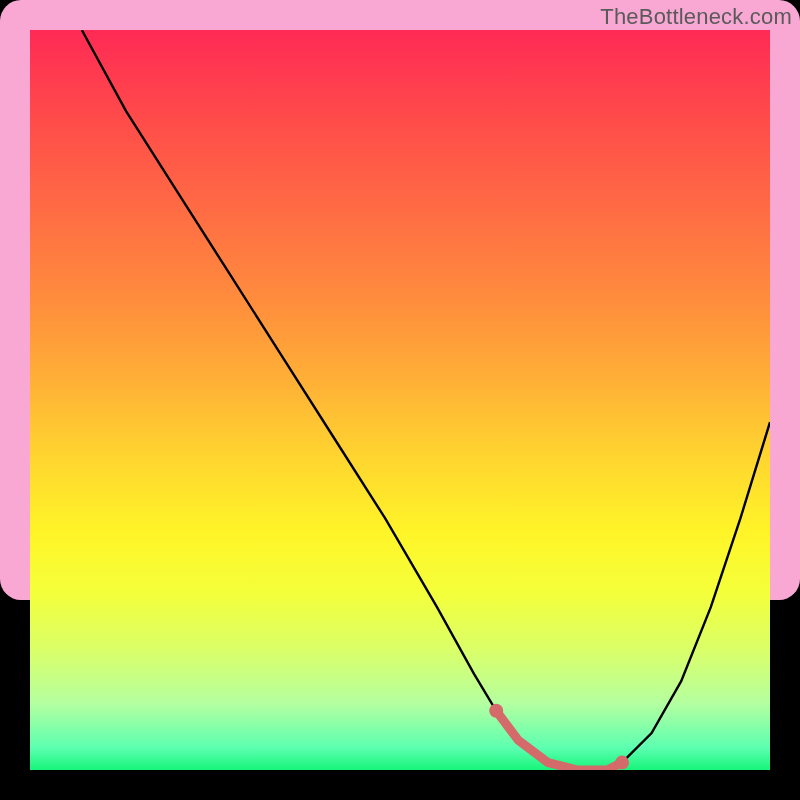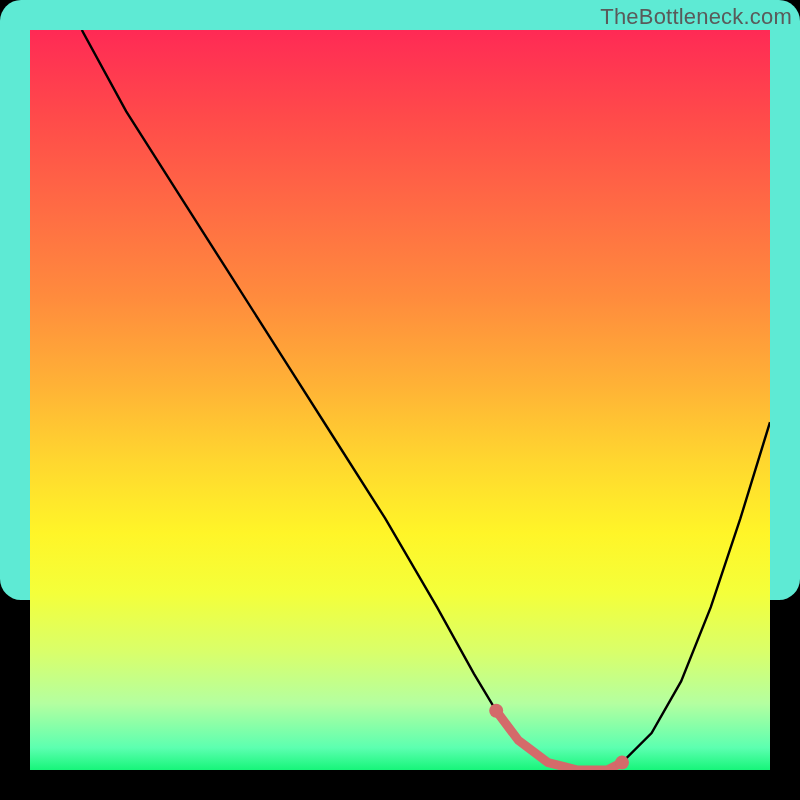--- a/index.html
+++ b/index.html
@@ -7,21 +7,21 @@
     padding: 0;
     width: 800px;
     height: 800px;
     background: #000;
     overflow: hidden;
   }
   .canvas {
     position: relative;
     width: 800px;
     height: 600px;
-    background: #5eead4;
+    background: #f9a8d4;
     border-radius: 21px;
   }
   .plot-area {
     position: absolute;
     left: 30px;
     top: 30px;
     width: 740px;
     height: 740px;
     background: linear-gradient(to bottom,
       #ff2a55 0%,

